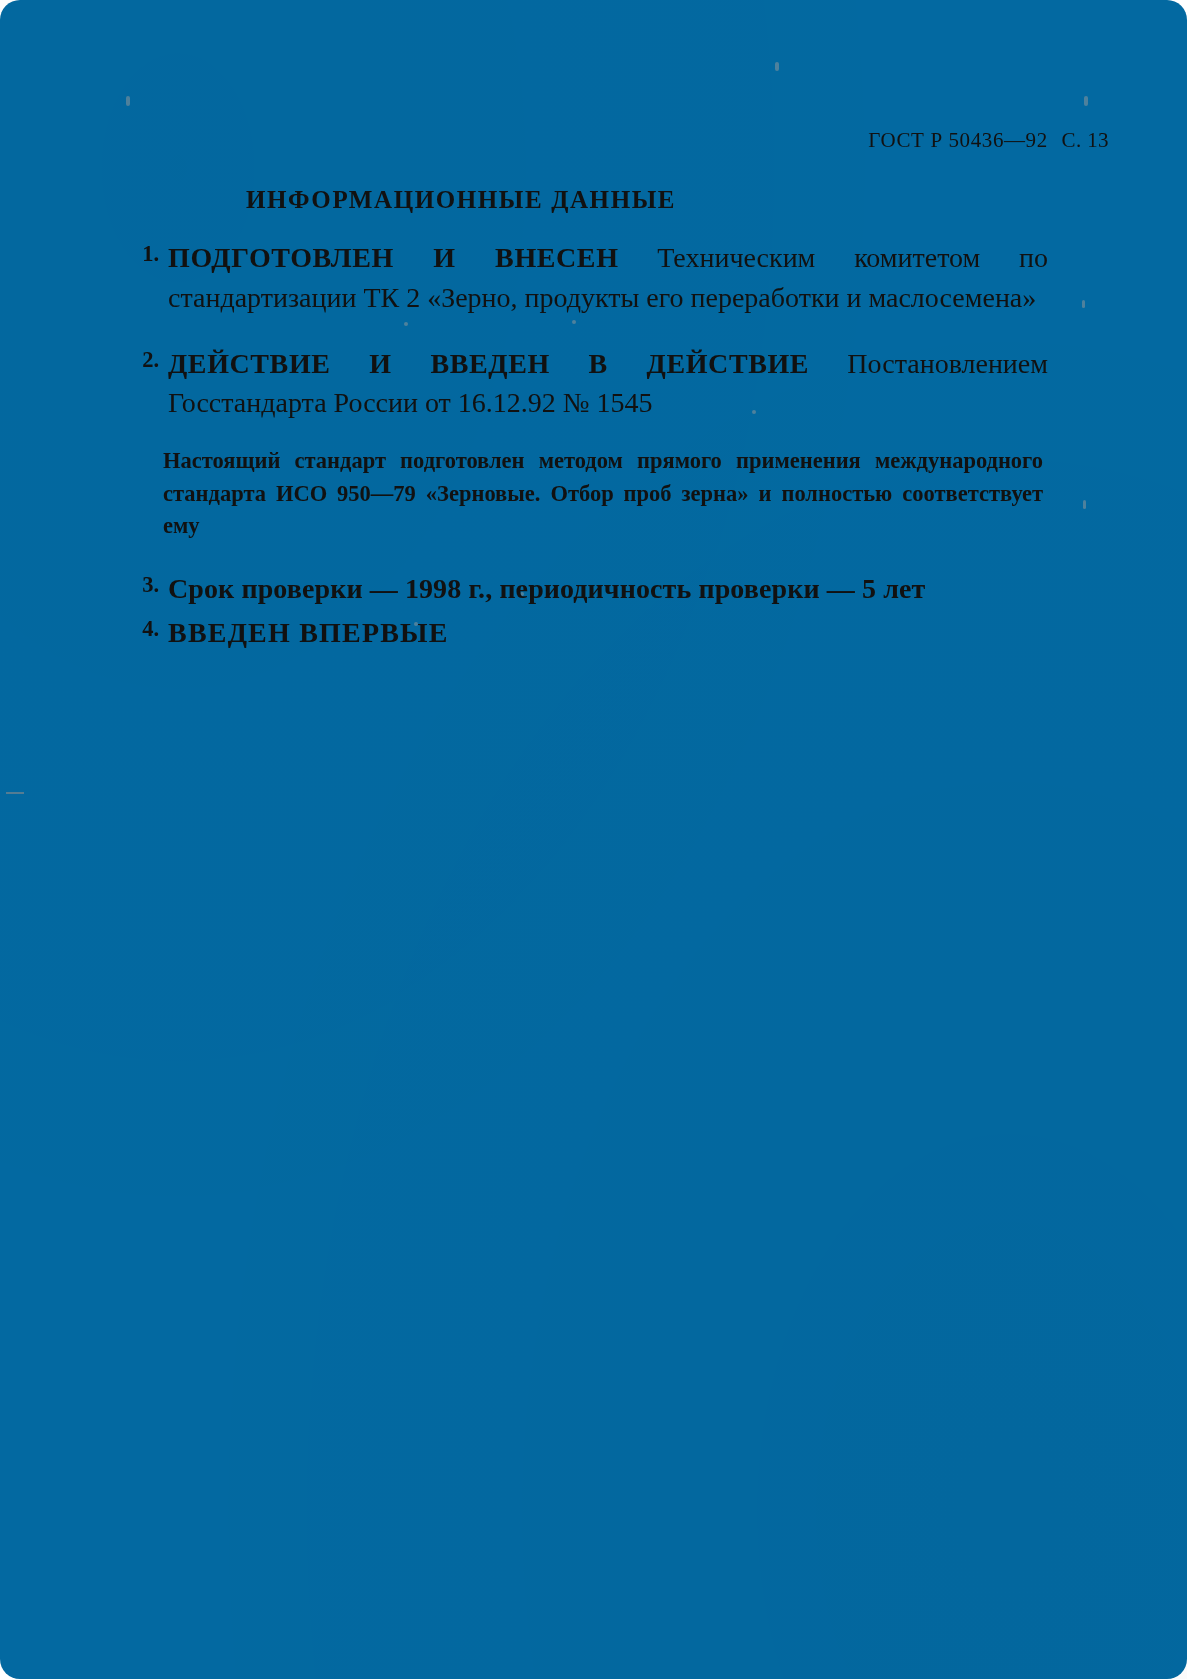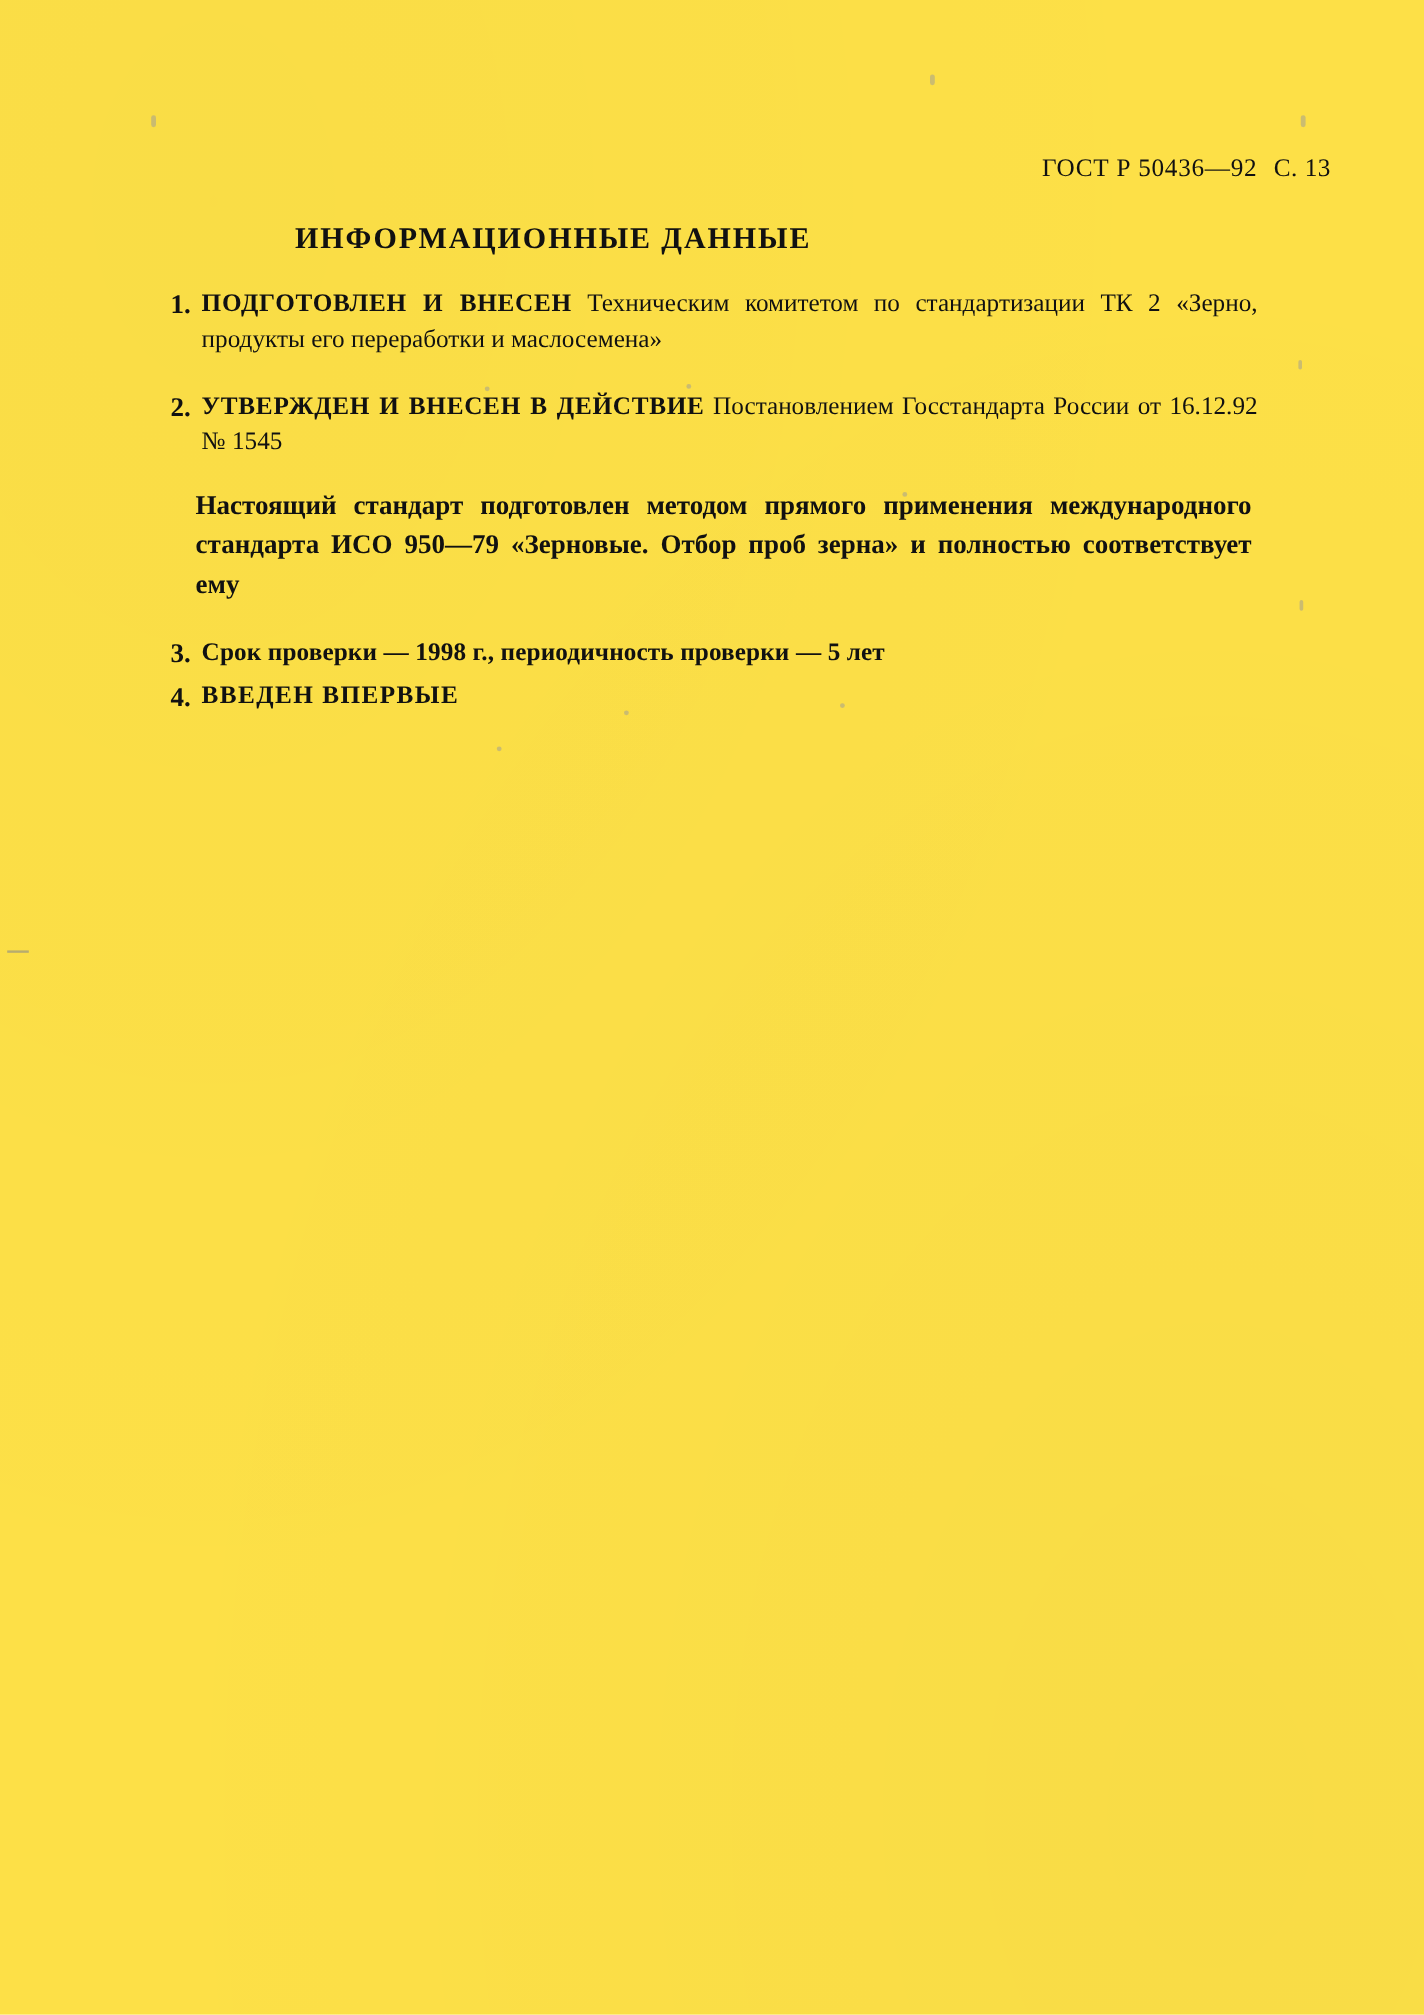--- a/index.html
+++ b/index.html
@@ -13,21 +13,22 @@
     position: relative;
     font-family: "Liberation Serif", serif;
     color: #111111;
     overflow: hidden;
   }
 
   
   .page {
     position: absolute;
     inset: 0;
-    background: #fde047;
+    background: #0369a1;
+    border-radius: 20px;
   }
 
   
   .scan-tint {
     position: absolute;
     inset: 0;
     background:
       radial-gradient(ellipse at 15% 10%, rgba(0,0,0,0.015), rgba(0,0,0,0) 60%),
       radial-gradient(ellipse at 85% 90%, rgba(0,0,0,0.02), rgba(0,0,0,0) 65%);
     pointer-events: none;
@@ -75,21 +76,21 @@
     width: 40px;
     font-size: 22.5px;
     font-weight: bold;
     text-align: right;
     padding-right: 9px;
     box-sizing: border-box;
     line-height: 1.42;
   }
   .item-body {
     flex: 1 1 auto;
-    font-size: 21px;
+    font-size: 28px;
     line-height: 1.42;
     text-align: justify;
   }
   .strong {
     font-weight: bold;
     letter-spacing: 0.6px;
   }
   .reg {
     font-weight: normal;
   }
@@ -152,21 +153,21 @@
     <div class="item">
       <div class="item-num">1.</div>
       <div class="item-body">
         <span class="strong">ПОДГОТОВЛЕН И ВНЕСЕН</span><span class="reg"> Техническим комитетом по стандартизации ТК 2 «Зерно, продукты его переработки и маслосемена»</span>
       </div>
     </div>
 
     <div class="item" style="margin-top:26px;">
       <div class="item-num">2.</div>
       <div class="item-body">
-        <span class="strong">УТВЕРЖДЕН И ВНЕСЕН В ДЕЙСТВИЕ</span><span class="reg"> Постановлением Госстандарта России от 16.12.92 № 1545</span>
+        <span class="strong">ДЕЙСТВИЕ И ВВЕДЕН В ДЕЙСТВИЕ</span><span class="reg"> Постановлением Госстандарта России от 16.12.92 № 1545</span>
       </div>
     </div>
 
     <div class="note">Настоящий стандарт подготовлен методом прямого применения международного стандарта ИСО 950—79 «Зерновые. Отбор проб зерна» и полностью соответствует ему</div>
 
     <div class="item item-3">
       <div class="item-num">3.</div>
       <div class="item-body">Срок проверки — 1998 г., периодичность проверки — 5 лет</div>
     </div>
 

